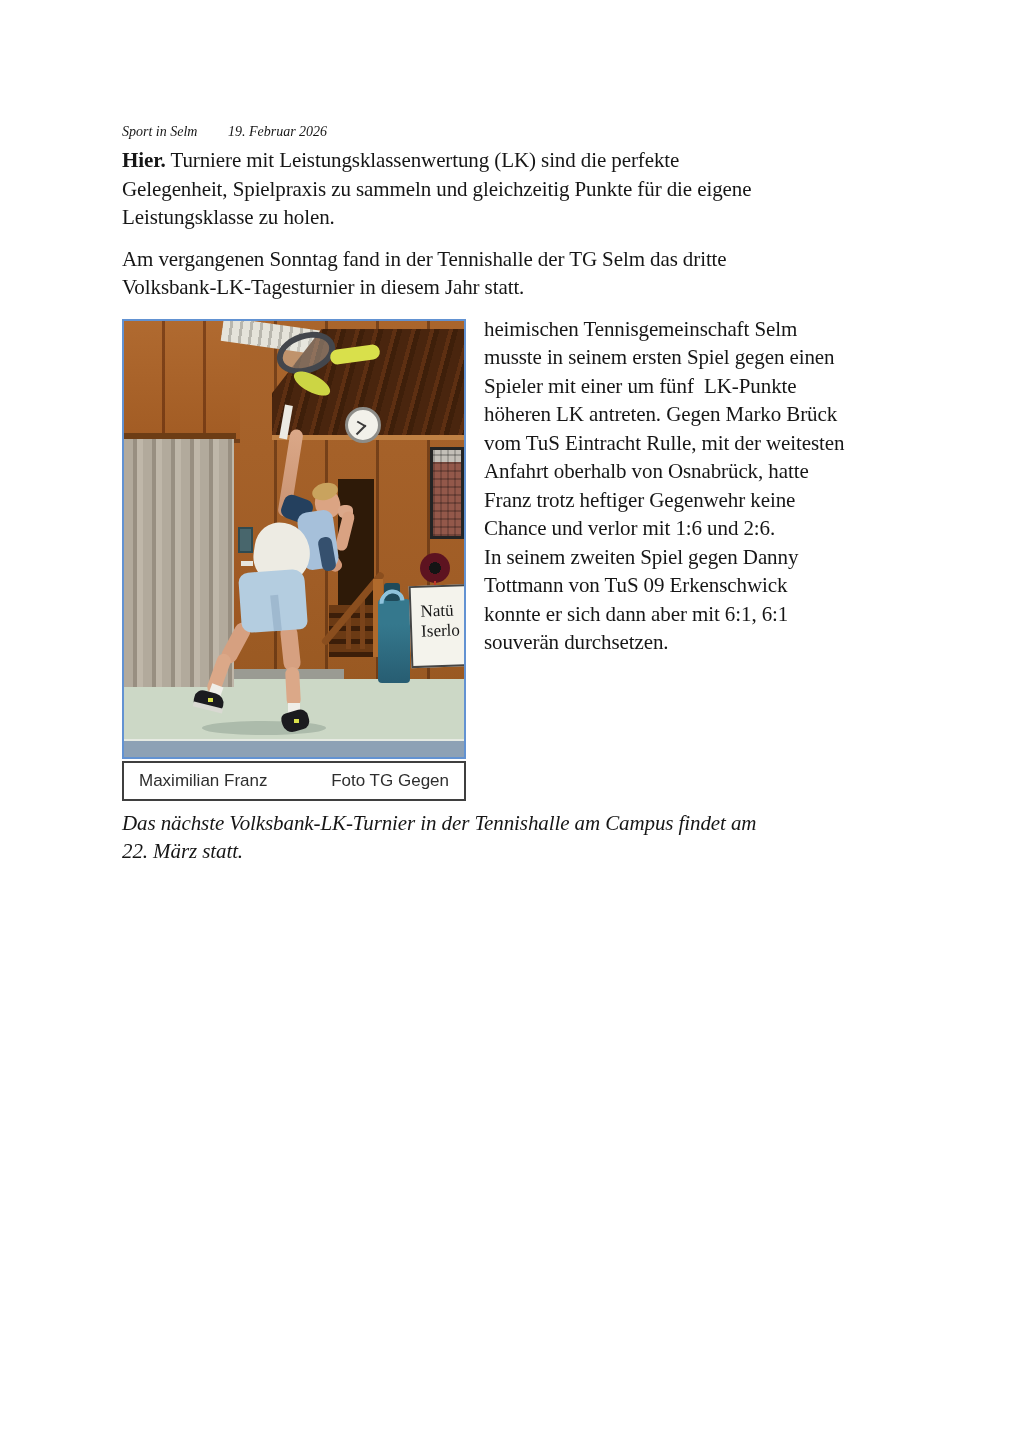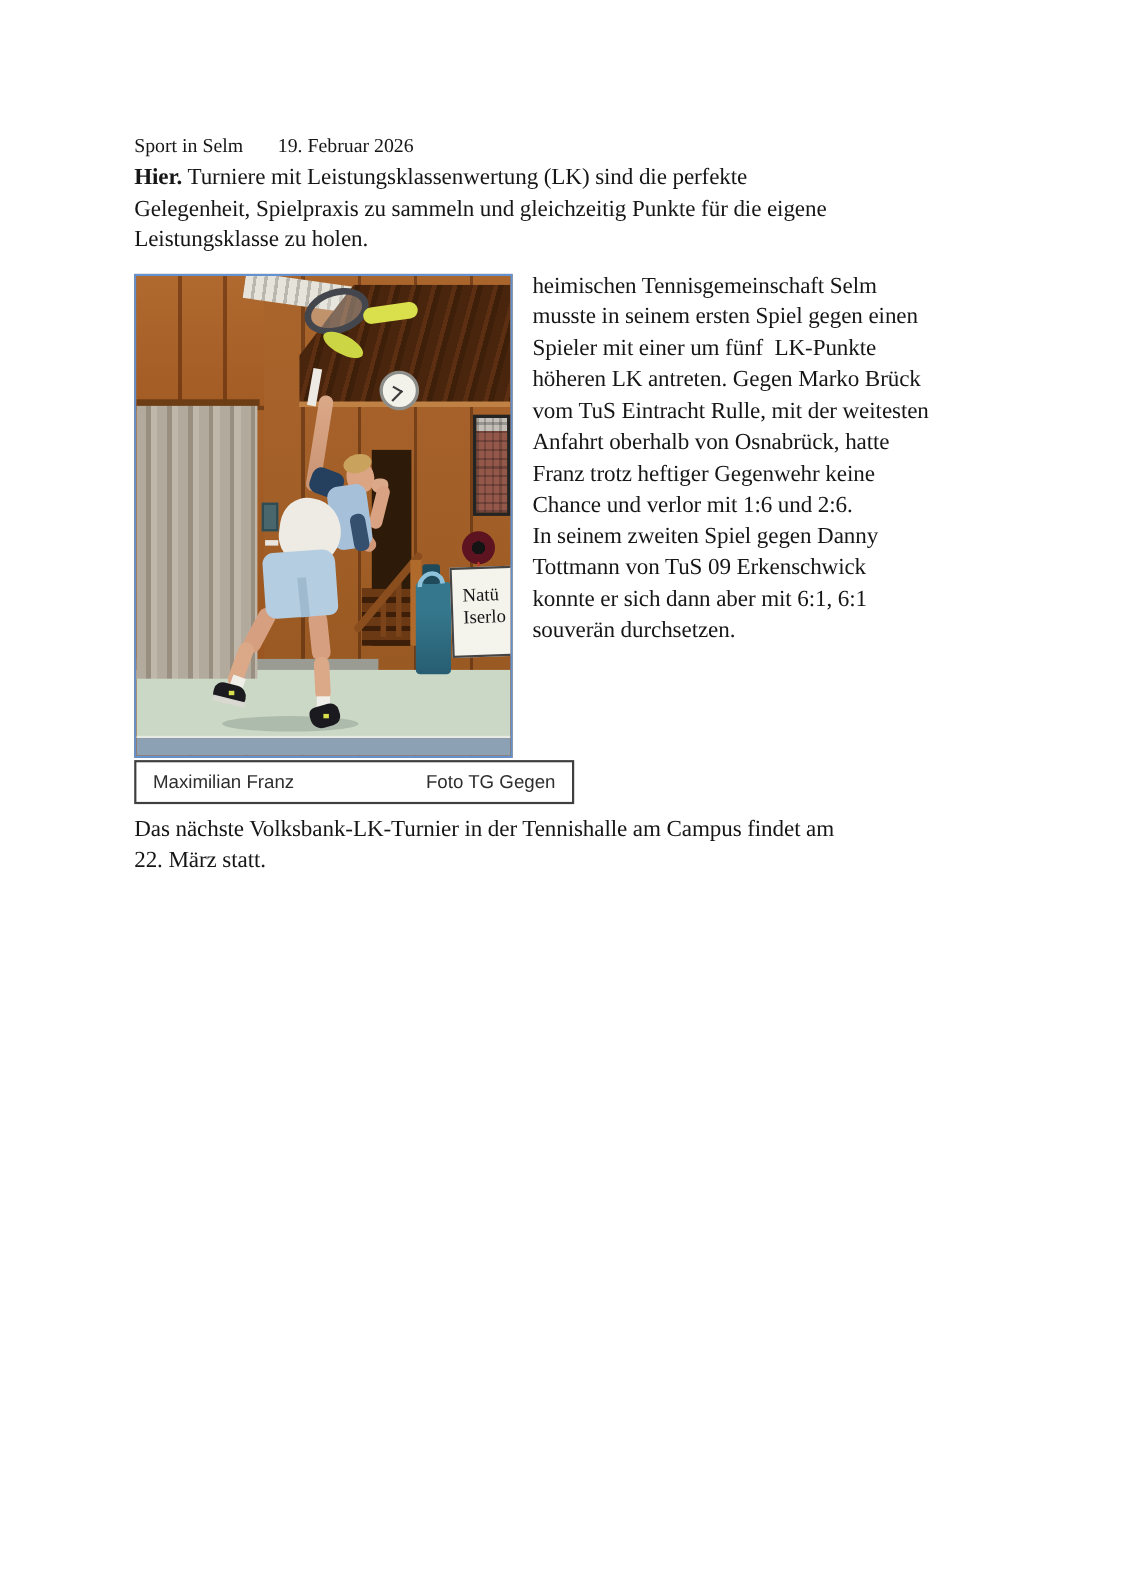--- a/index.html
+++ b/index.html
@@ -4,43 +4,43 @@
 <style>
   html,body { margin:0; padding:0; }
   body {
     width:1024px; height:1448px; background:#ffffff;
     font-family:"Liberation Serif", serif; color:#161616;
     overflow:hidden;
   }
   .page { padding:118px 122px 0 122px; width:780px; }
 
   
-  .meta-line { font-size:18px; line-height:28px; white-space:nowrap; }
+  .meta-line { font-size:14px; line-height:28px; white-space:nowrap;font-style:italic; }
   .meta-line .date { margin-left:27px; }
 
   h1.headline {
     font-size:35px; line-height:42px; font-weight:bold;
     margin:15px 0 23px 0; letter-spacing:0;
   }
 
   p { font-size:21px; line-height:28.5px; margin:0 0 13px 0; letter-spacing:-0.1px; }
   .lines { white-space:pre-line; }
   p.intro { margin-bottom:0; }
   .wrap-zone p { margin:0 0 13px 0; }
-  p.after-figure { clear:both; margin-top:30px; }
+  p.after-figure { clear:both; margin-top:30px;font-style:italic; }
 
   
   figure { float:left; width:344px; margin:4px 18px 8px 0; padding:0; }
   .photo {
     position:relative; width:340px; height:436px; overflow:hidden;
     border:2px solid #6292d2; background:#a5622a;
   }
   .photo div { position:absolute; box-sizing:border-box; }
   figcaption {
-    margin-top:2px; width:400px; height:40px; box-sizing:border-box;
+    margin-top:2px; width:344px; height:40px; box-sizing:border-box;
     border:2px solid #3f3f3f; background:#ffffff;
     display:flex; justify-content:space-between; align-items:center;
     padding:0 15px; font-family:"Liberation Sans", sans-serif;
     font-size:17px; color:#2e2e2e; letter-spacing:0;
   }
 
   
   .wood-wall { inset:0; background:
       repeating-linear-gradient(90deg, rgba(0,0,0,0) 0 48px, rgba(60,25,5,.45) 48px 51px),
       linear-gradient(180deg,#aa652c 0%, #a05d26 60%, #94561f 100%); }
@@ -165,20 +165,22 @@
   <div class="meta-line">
     <span>Sport in Selm</span>
     <span class="date">19. Februar 2026</span>
   </div>
 
 
   <p><b>Hier.</b> <span class="lines">Turniere mit Leistungsklassenwertung (LK) sind die perfekte
 Gelegenheit, Spielpraxis zu sammeln und gleichzeitig Punkte für die eigene
 Leistungsklasse zu holen.</span></p>
 
+  <p class="lines">Am vergangenen Sonntag fand in der Tennishalle der TG Selm das dritte
+Volksbank-LK-Tagesturnier in diesem Jahr statt.</p>
 
 
   <div class="wrap-zone">
 
     <figure>
       <div class="photo">
         <div class="wood-wall"></div>
         <div class="cabinet"></div>
         <div class="cabinet-lower"></div>
         <div class="ceiling-slats"></div>

